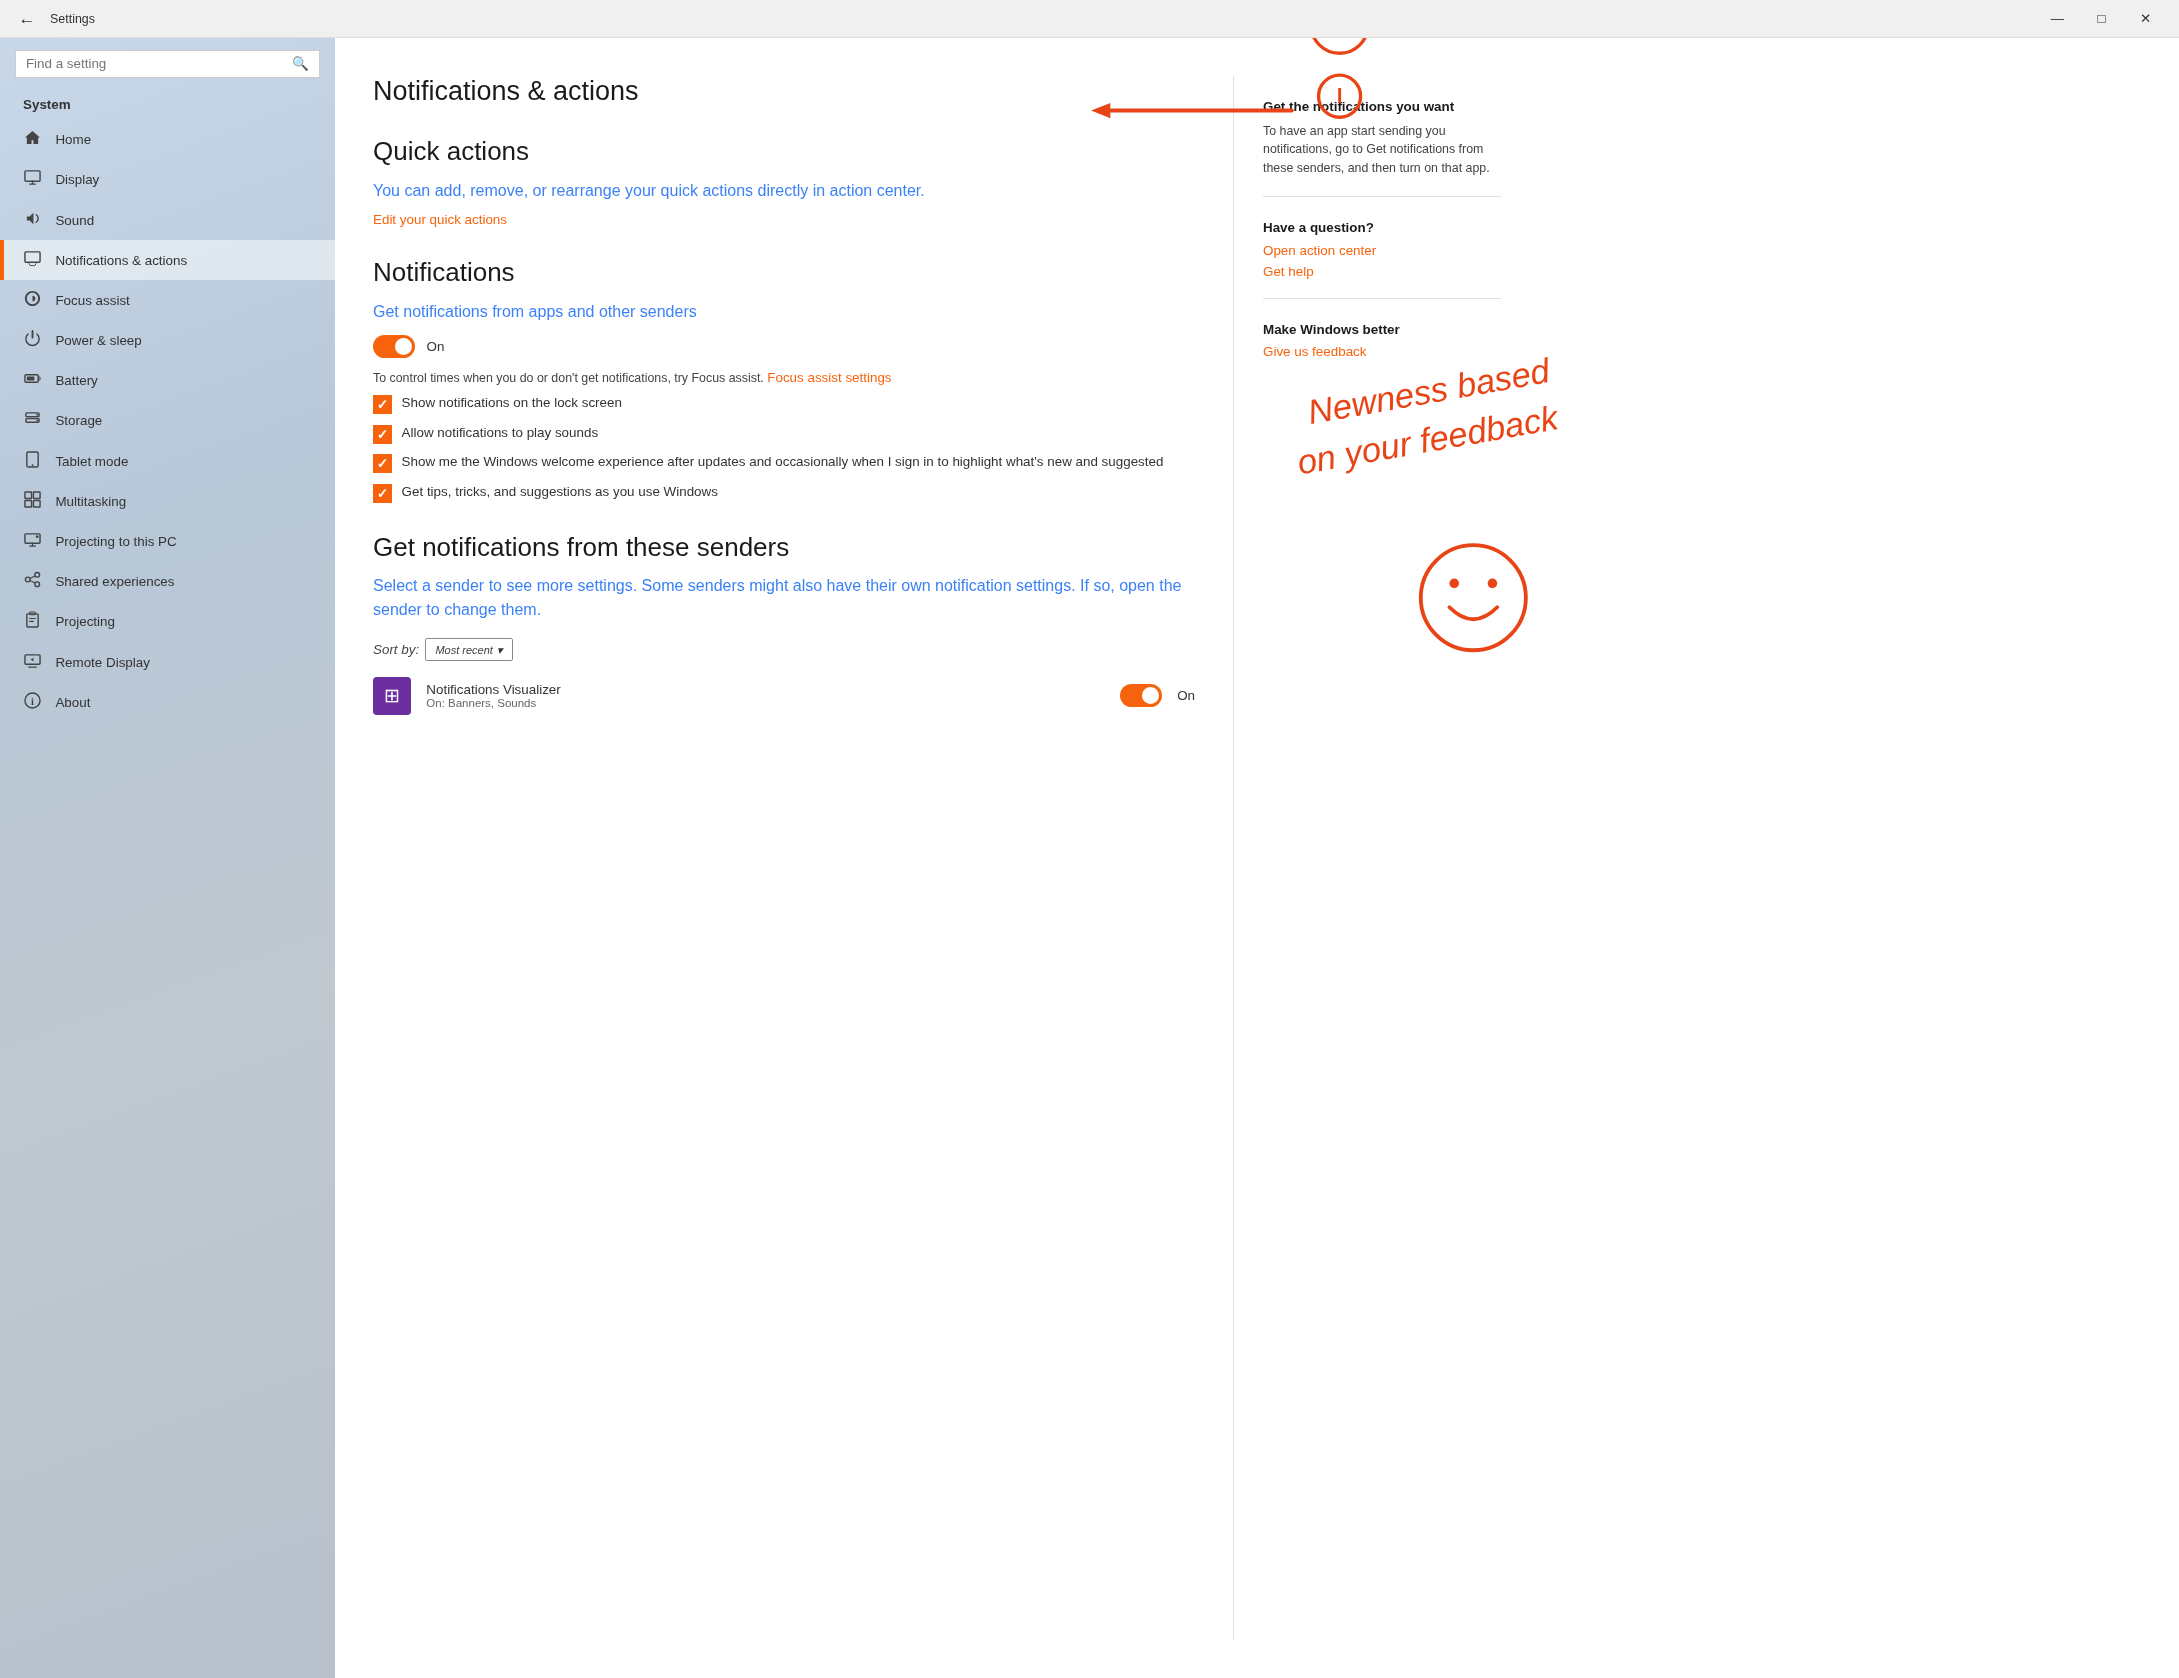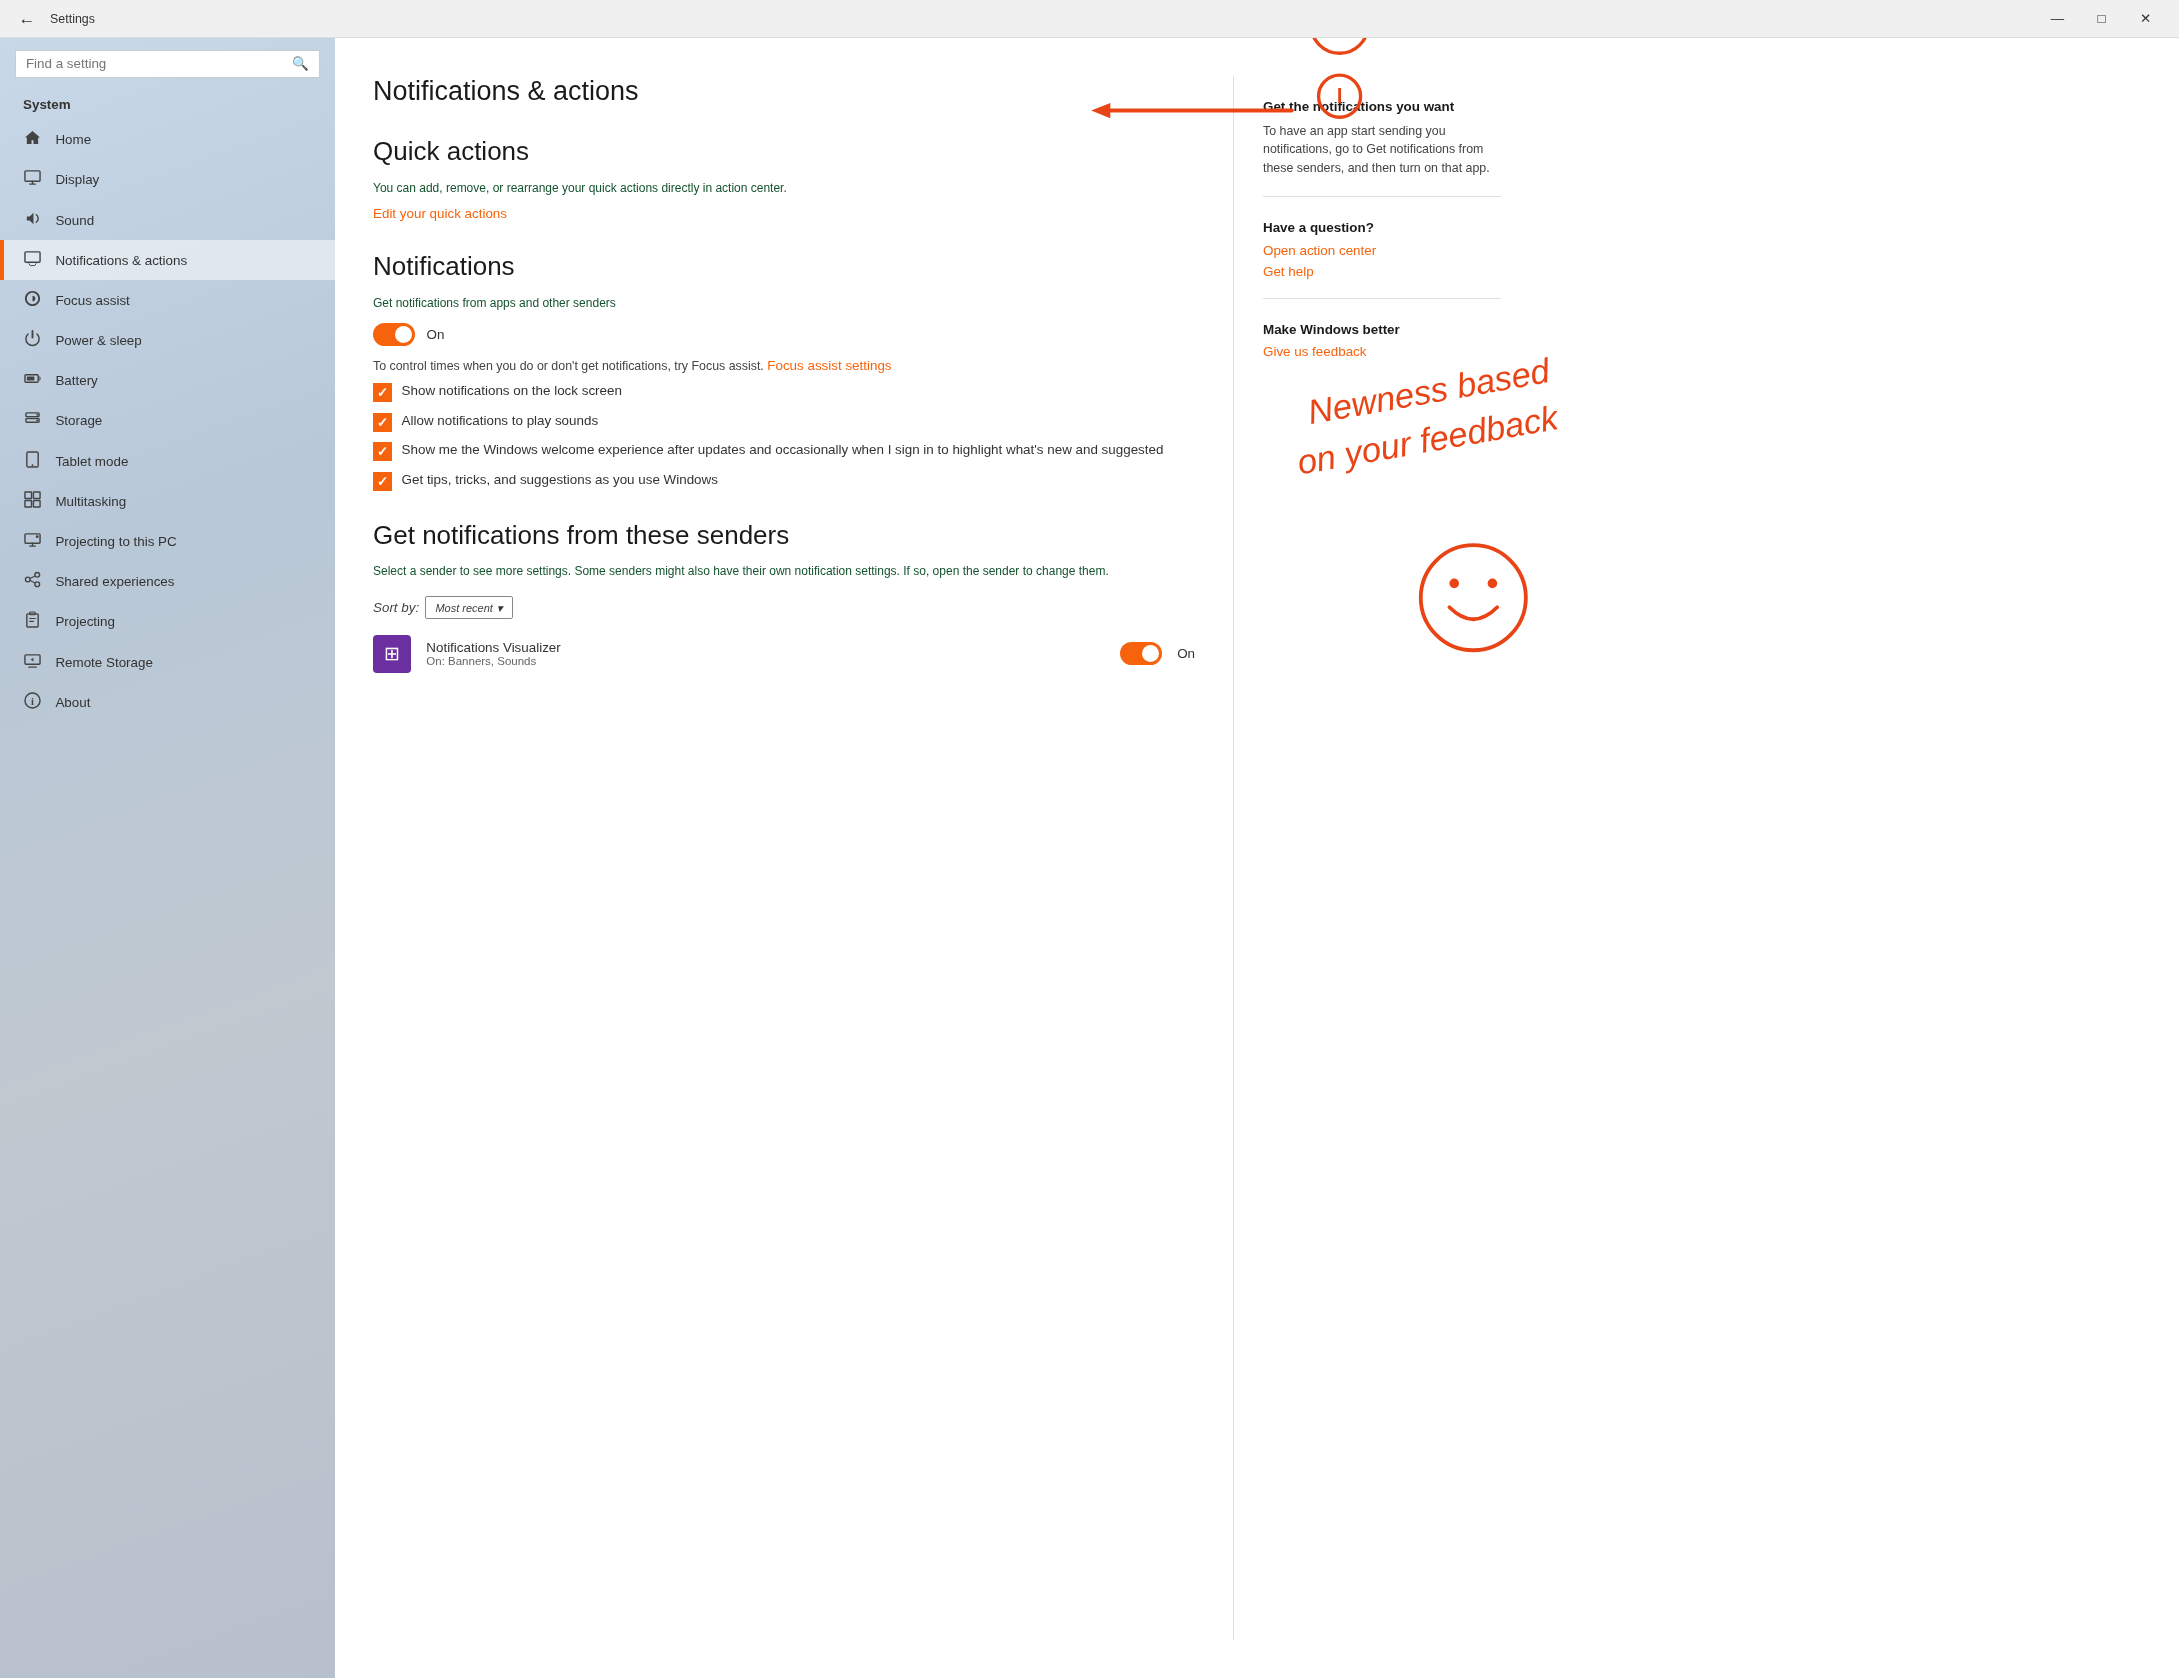--- a/index.html
+++ b/index.html
@@ -76,21 +76,21 @@
     
     .main-content::-webkit-scrollbar { width: 5.7px; }
     .main-content::-webkit-scrollbar-thumb { background: #ccc; }
 
     h1 { font-size: 27px; font-weight: 300; color: #1a1a1a; margin-bottom: 29px; }
     h2 { font-size: 26px; font-weight: 400; color: #1a1a1a; margin-bottom: 11.5px; }
     h3 { font-size: 14.3px; font-weight: 600; color: #1a1a1a; margin-bottom: 7.6px; }
 
     .section { margin-bottom: 29px; }
 
-    .description { font-size: 12px; color: #14532d; line-height: 1.5; margin-bottom: 7.6px; }
+    .description { font-size: 16px; color: #3b82f6; line-height: 1.5; margin-bottom: 7.6px; }
 
     .link { color: #f7630c; font-size: 13.4px; cursor: pointer; text-decoration: none; }
 
     
     .toggle-row { display: flex; align-items: center; gap: 11.5px; margin: 11.5px 0; }
     .toggle {
       width: 42px; height: 23px; background: #f7630c; border-radius: 11.5px;
       position: relative; cursor: pointer; flex-shrink: 0;
     }
     .toggle::after {
@@ -270,21 +270,21 @@
               <path d="M6 8h6M6 11h4" stroke="#444" stroke-width="1.2" stroke-linecap="round"></path>
             </svg></span>
     <span>Projecting</span>
   </div>
         <div class="sidebar-item">
     <span class="sidebar-icon"><svg width="17" height="17" viewBox="0 0 18 18">
               <rect x="1" y="3" width="16" height="10" rx="1" fill="none" stroke="#444" stroke-width="1.5"></rect>
               <path d="M5 16h8" stroke="#444" stroke-width="1.5" stroke-linecap="round"></path>
               <path d="M7 8l3-2v4z" fill="#444"></path>
             </svg></span>
-    <span>Remote Storage</span>
+    <span>Remote Display</span>
   </div>
         <div class="sidebar-item">
     <span class="sidebar-icon"><svg width="17" height="17" viewBox="0 0 18 18" style="font-size:16px">
               <circle cx="9" cy="9" r="8" fill="none" stroke="#444" stroke-width="1.5"></circle>
               <text x="9" y="13.5" text-anchor="middle" font-size="11" fill="#444" font-family="serif" font-weight="bold">i</text>
             </svg></span>
     <span>About</span>
   </div>
       </div>
   </div>

